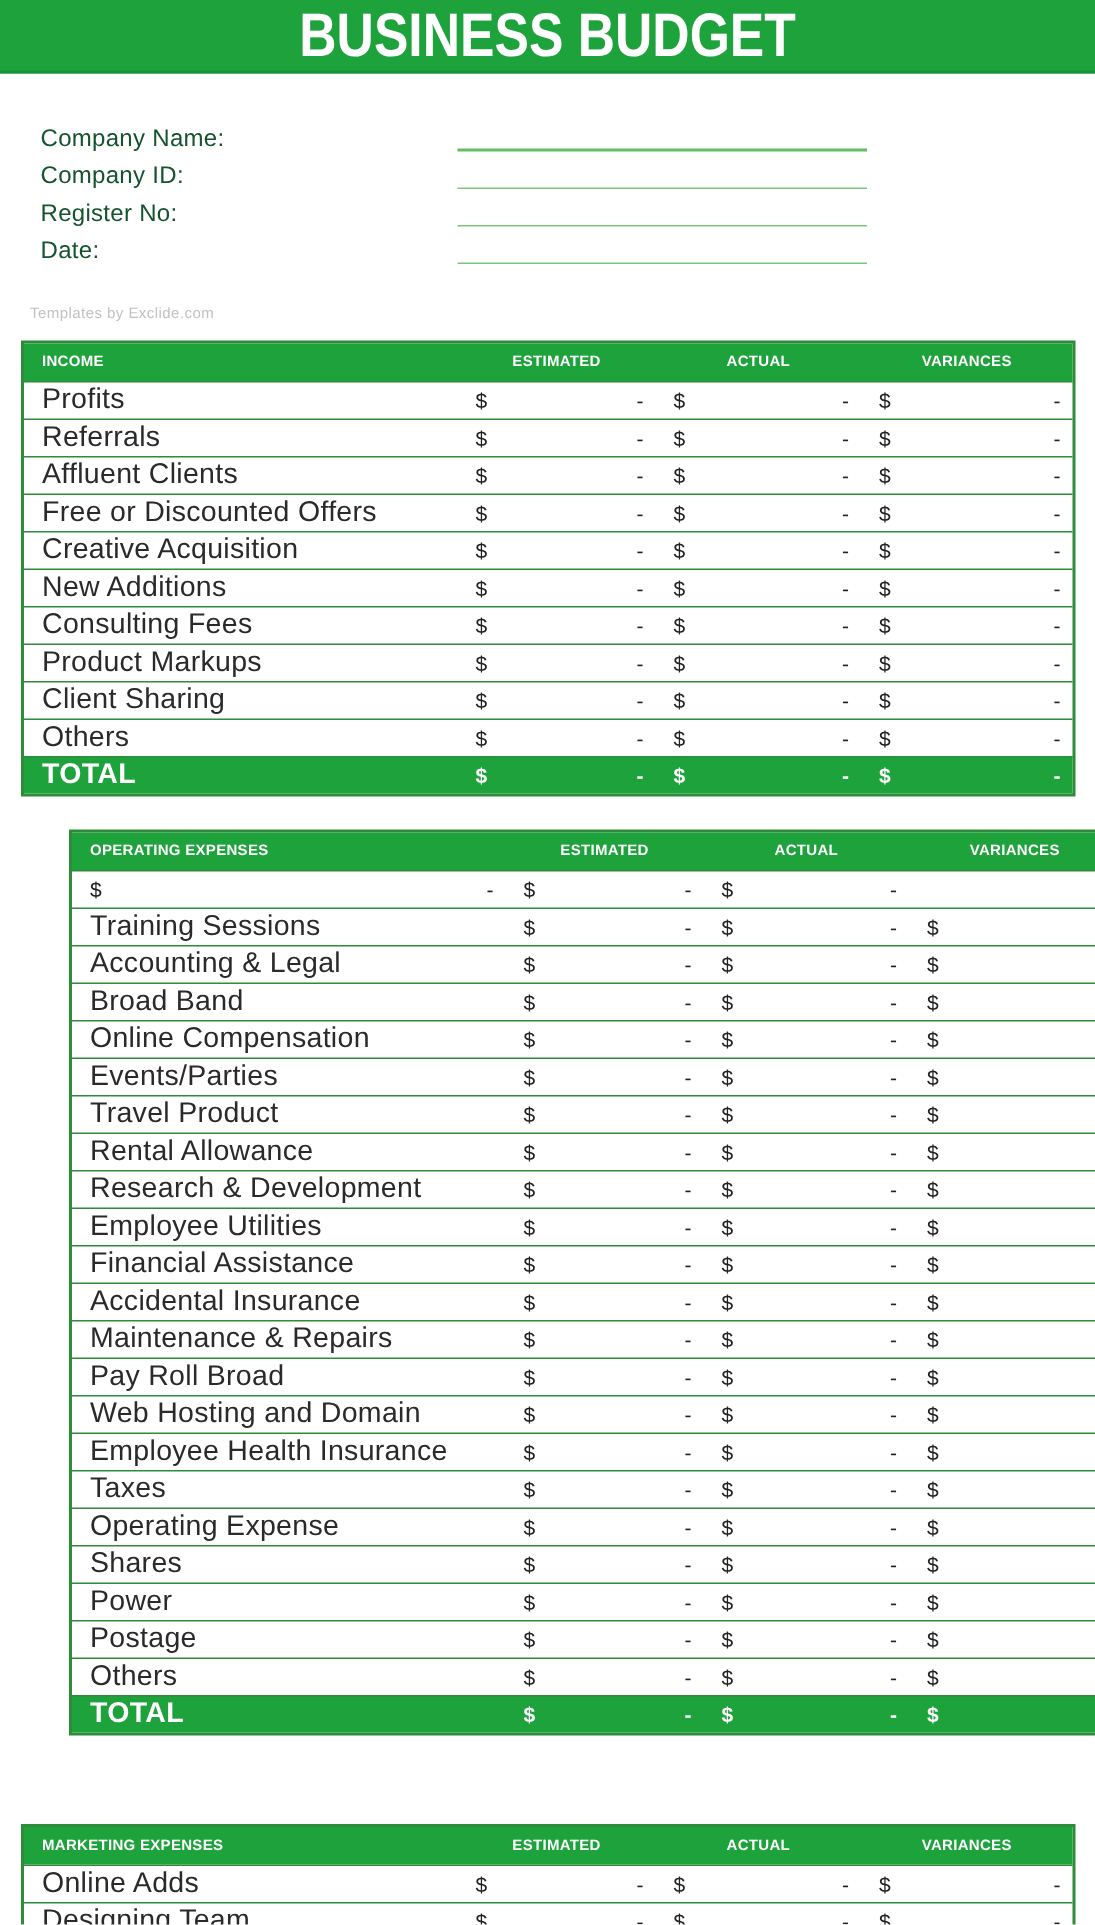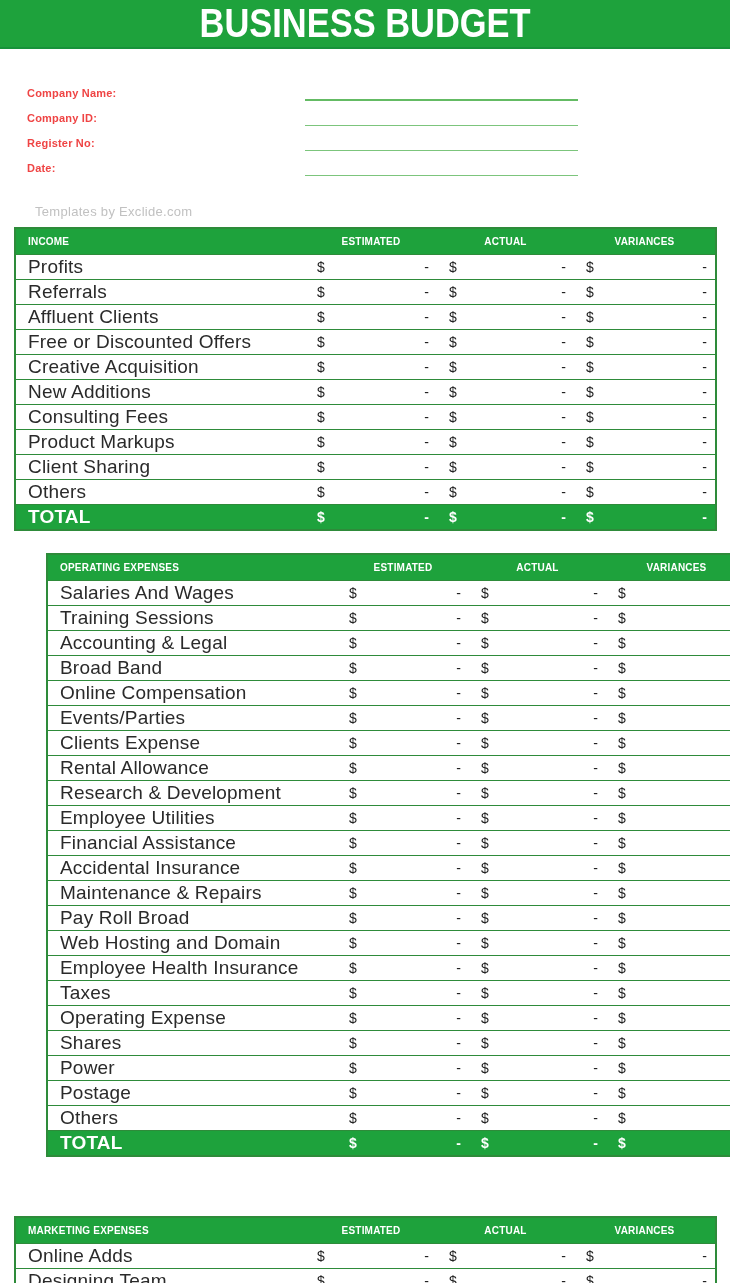--- a/index.html
+++ b/index.html
@@ -18,26 +18,26 @@
   
   .title-bar{position:absolute;top:0;left:0;width:730px;height:49px;background:var(--green);
     border-bottom:2px solid var(--green-dark);display:flex;align-items:center;justify-content:center;}
   .title-bar h1{color:#fff;font-size:41px;font-weight:bold;letter-spacing:0px;
     transform:scaleX(0.84);transform-origin:center;white-space:nowrap;}
 
   
   .form{position:absolute;top:80px;left:0;width:730px;}
   .form-row{position:relative;height:25px;}
   .form-label{position:absolute;left:27px;top:50%;transform:translateY(-50%);
-    font-size:11px;font-weight:700;color:#ef4444;letter-spacing:0.2px;}
+    font-size:16px;font-weight:400;color:#14532d;letter-spacing:0.2px;}
   .form-line{position:absolute;left:305px;width:273px;bottom:4px;height:0;
     border-bottom:1px solid var(--line-light);}
   .form-line.thick{border-bottom:2px solid var(--line-dark);}
 
-  .watermark{position:absolute;top:204px;left:35px;font-size:13px;color:var(--watermark);letter-spacing:0.3px;}
+  .watermark{position:absolute;top:204px;left:20px;font-size:10px;color:var(--watermark);letter-spacing:0.3px;}
 
   
   .table{position:absolute;left:14px;width:703px;border:2px solid var(--border-green);background:#fff;}
   .table.income{top:227px;}
   .table.opex{top:553px;margin-left:32px;}
   .table.marketing{top:1216px;}
   .trow{display:grid;grid-template-columns:289px 132px 137px 141px;height:25px;align-items:center;}
   .trow + .trow{border-top:1px solid var(--border-green);}
   .trow.thead{background:var(--green);border-top:none;}
   .trow.thead .tcell{color:#fff;font-weight:bold;font-size:10px;letter-spacing:0.2px;}
@@ -254,21 +254,20 @@
       </div>
     </section>
   <section class="table opex">
       <div class="trow thead">
         <div class="tcell label">OPERATING EXPENSES</div>
         <div class="tcell colhead">ESTIMATED</div>
         <div class="tcell colhead">ACTUAL</div>
         <div class="tcell colhead">VARIANCES</div>
       </div>
       <div class="trow">
-        <div class="tcell label">Salaries And Wages</div>
         <div class="tcell money">
           <span>$</span>
           <span>-</span>
         </div>
         <div class="tcell money">
           <span>$</span>
           <span>-</span>
         </div>
         <div class="tcell money">
           <span>$</span>
@@ -344,21 +343,21 @@
         <div class="tcell money">
           <span>$</span>
           <span>-</span>
         </div>
         <div class="tcell money">
           <span>$</span>
           <span>-</span>
         </div>
       </div>
       <div class="trow">
-        <div class="tcell label">Clients Expense</div>
+        <div class="tcell label">Travel Product</div>
         <div class="tcell money">
           <span>$</span>
           <span>-</span>
         </div>
         <div class="tcell money">
           <span>$</span>
           <span>-</span>
         </div>
         <div class="tcell money">
           <span>$</span>

